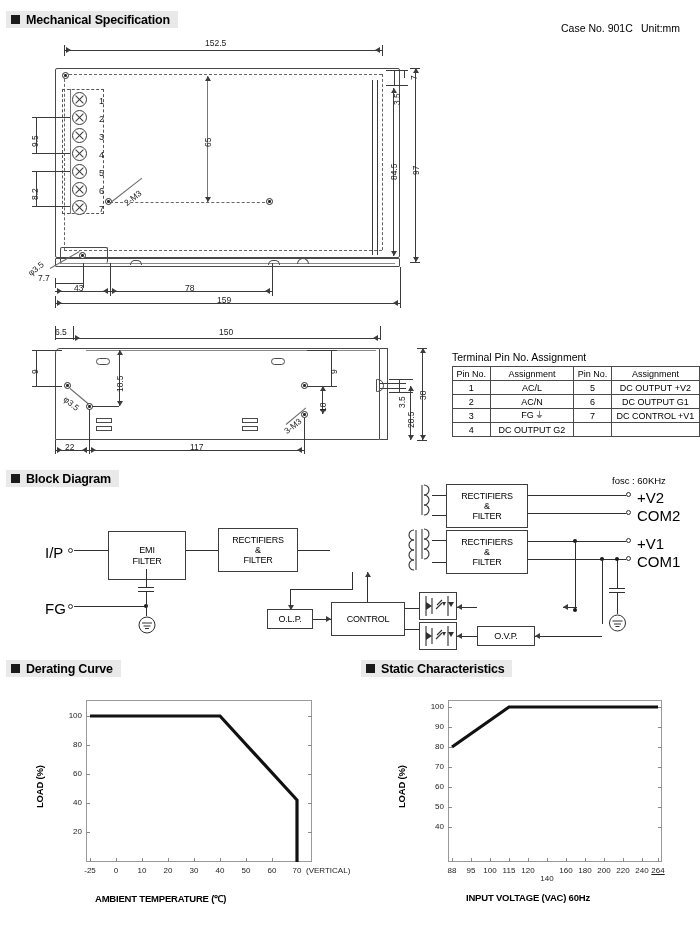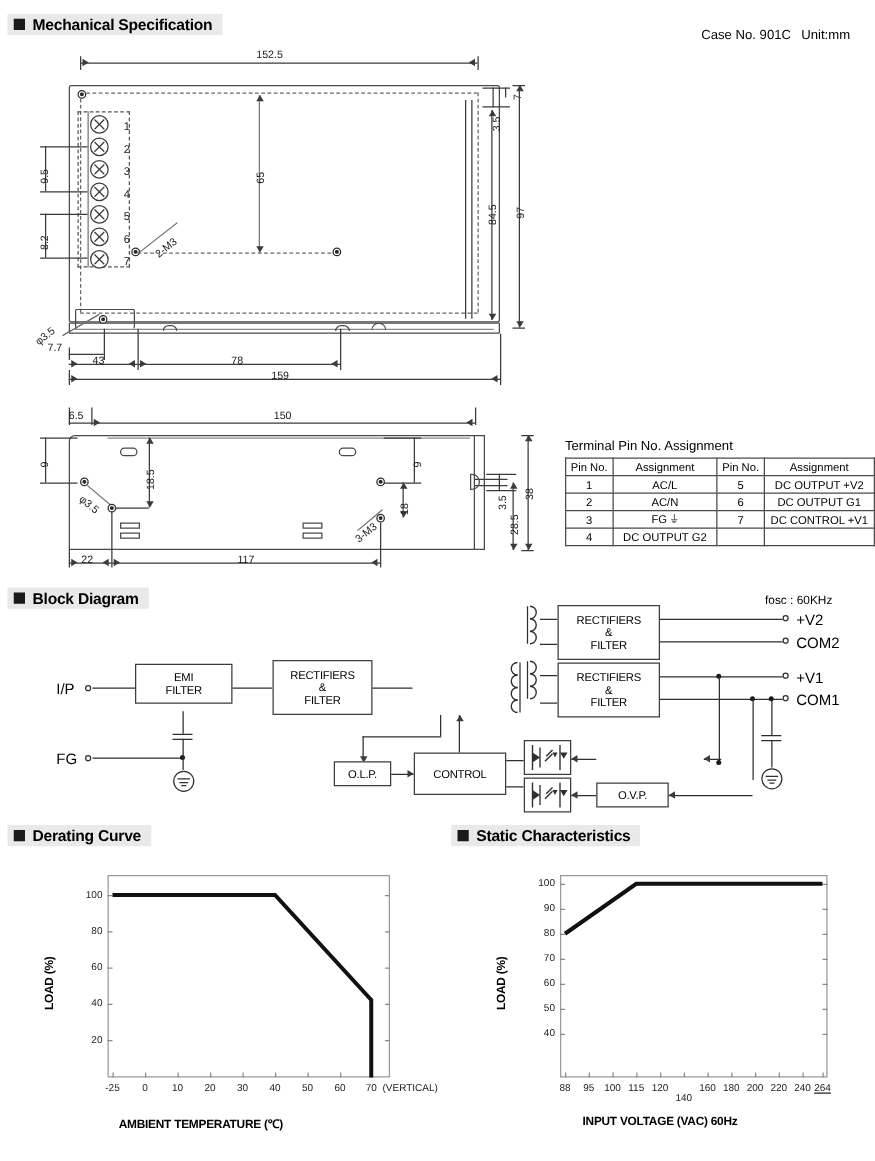--- a/index.html
+++ b/index.html
@@ -141,21 +141,21 @@
     text-align: center;
     font-size: 9px;
     line-height: 1.12;
     letter-spacing: -0.2px;
   }
   .bd-wire { position: absolute; background: #2f2f2f; }
   .bd-wire.h { height: 1px; }
   .bd-wire.v { width: 1px; }
   .bd-lbl {
     position: absolute;
-    font-size: 12px;
+    font-size: 15px;
     white-space: nowrap;
   }
   .bd-term {
     position: absolute;
     width: 5px; height: 5px;
     border: 1px solid #2f2f2f;
     border-radius: 50%;
     background: #fff;
   }
   .bd-dot {
@@ -463,21 +463,21 @@
 
   <div class="bd-lbl" style="left:45px; top:544px;">I/P</div>
   <div class="bd-term" style="left:68px; top:548px;"></div>
   <div class="bd-wire h" style="left:74px; top:550px; width:34px;"></div>
 
   <div class="bd-lbl" style="left:45px; top:600px;">FG</div>
   <div class="bd-term" style="left:68px; top:604px;"></div>
   <div class="bd-wire h" style="left:74px; top:606px; width:72px;"></div>
   <div class="bd-dot" style="left:144px; top:604px;"></div>
 
-  <div class="bd-box" style="left:108px; top:531px; width:78px; height:32px;">
+  <div class="bd-box" style="left:108px; top:531px; width:78px; height:49px;">
     <span style="white-space:pre-line;">EMI
 FILTER</span>
   </div>
 
   <div class="bd-wire v" style="left:146px; top:569px; height:18px;"></div>
   <div class="bd-wire h" style="left:138px; top:587px; width:16px;"></div>
   <div class="bd-wire h" style="left:138px; top:591px; width:16px;"></div>
   <div class="bd-wire v" style="left:146px; top:591px; height:15px;"></div>
   <div class="bd-wire v" style="left:146px; top:606px; height:10px;"></div>
 

